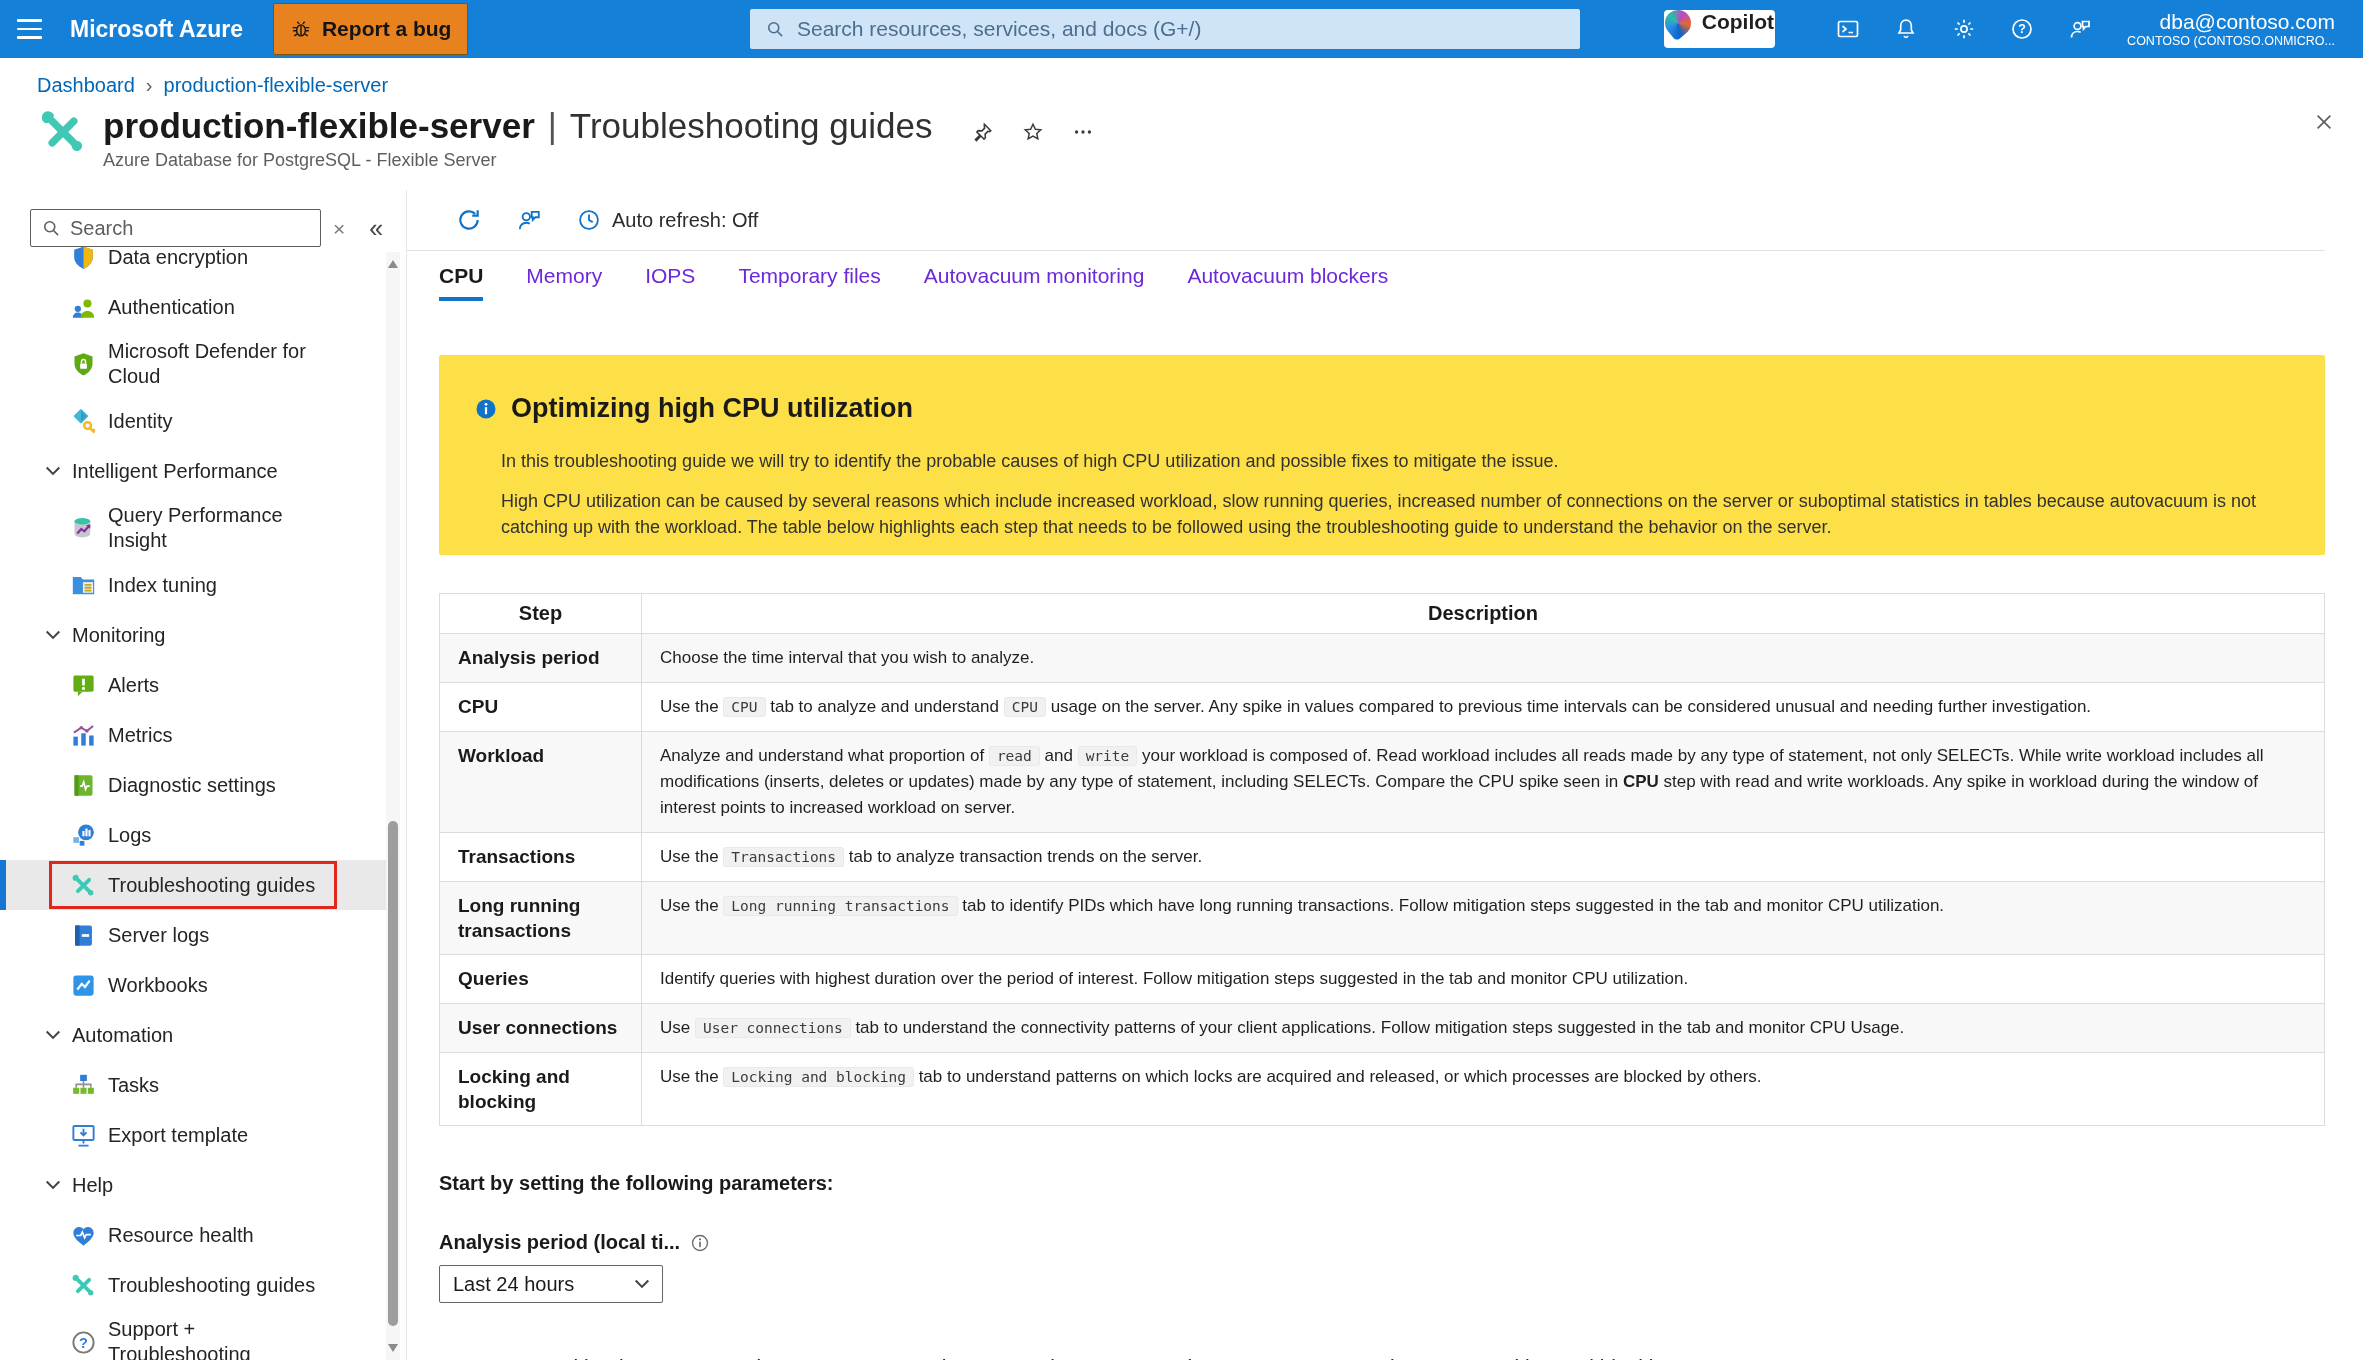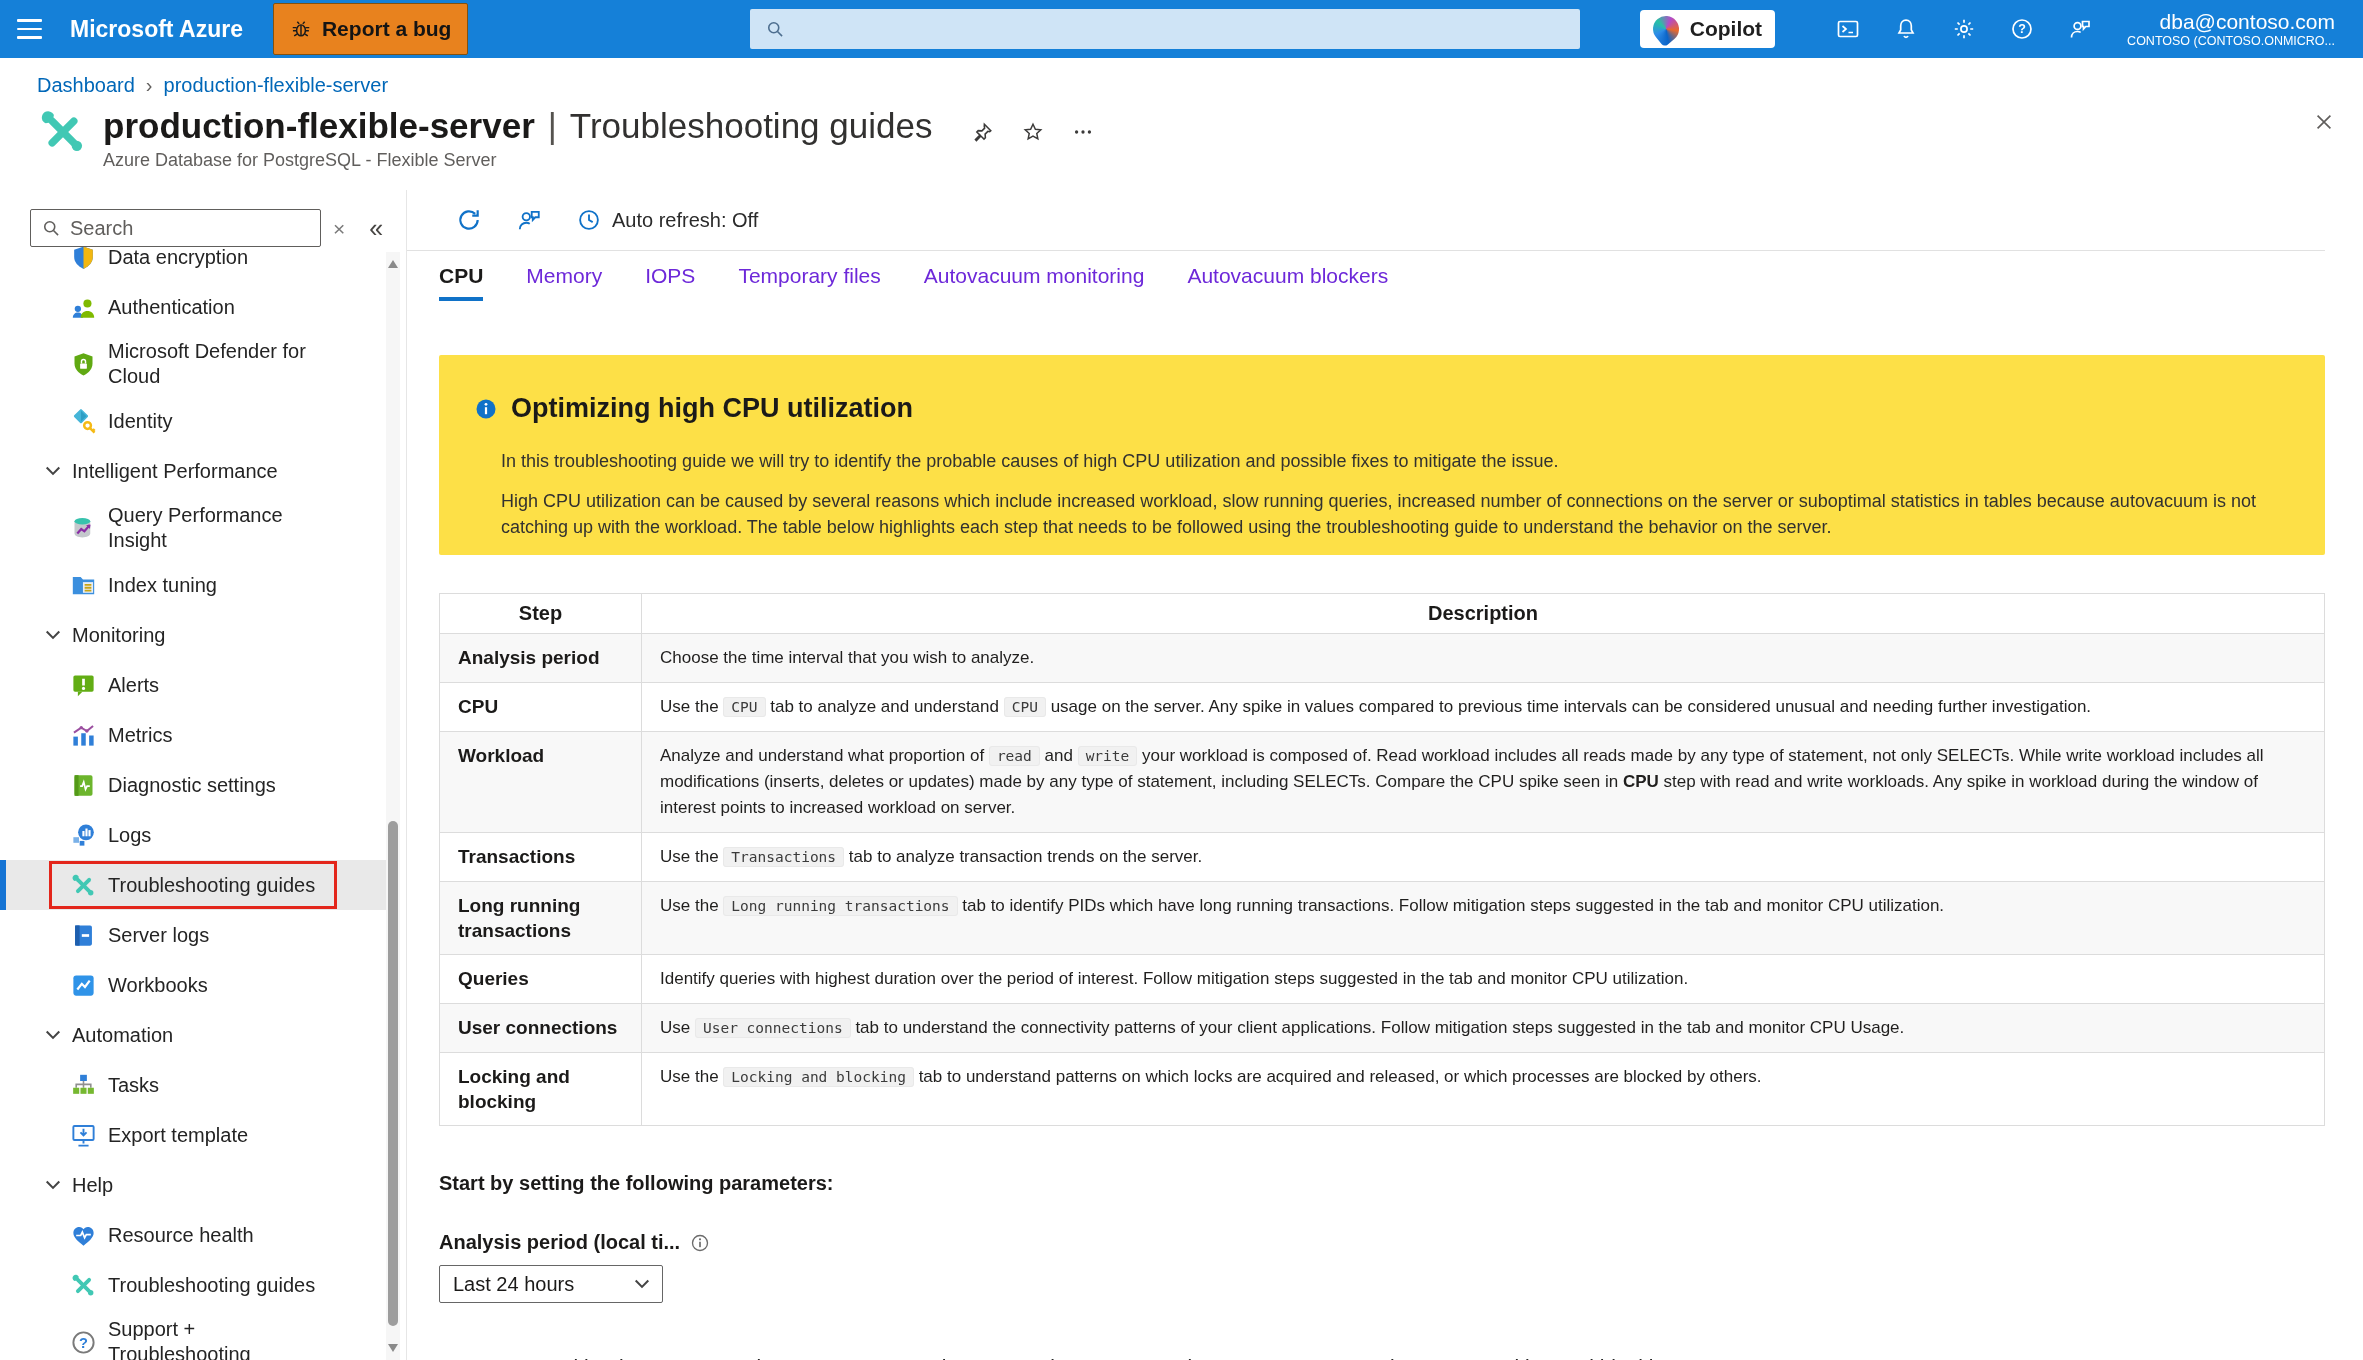--- a/index.html
+++ b/index.html
@@ -15,21 +15,21 @@
   
   .topbar { height:58px; background:#1580d8; display:flex; align-items:center; color:#fff; position:relative; }
   .hamburger { width:58px; height:58px; display:flex; flex-direction:column; align-items:center; justify-content:center; gap:6px; cursor:pointer; }
   .hamburger div { width:25px; height:2.6px; background:#fff; border-radius:1px; }
   .app-title { font-size:23px; font-weight:bold; margin:0 30px 0 12px; white-space:nowrap; }
   .report-bug { display:flex; align-items:center; gap:10px; background:#e8821e; border:1px solid #82510f; height:52px; padding:0 16px; font-size:21px; font-weight:600; color:#141414; border-radius:2px; cursor:pointer; }
   .top-search { position:absolute; left:750px; top:9px; width:830px; height:40px; background:#cfe4f6; border-radius:2px; display:flex; align-items:center; padding:0 15px; gap:12px; color:#4d6e8f; }
   .top-search input { flex:1; background:transparent; border:none; outline:none; font-size:21px; color:#33536f; font-family:inherit; }
   .top-search input::placeholder { color:#4d6e8f; }
   .top-right { position:absolute; right:0; top:0; height:58px; display:flex; align-items:center; }
-  .copilot { background:#fff; color:#1f1f1f; border-radius:4px; height:38px; padding:0 13px; display:flex; gap:11px; align-items:center; font-size:21px; font-weight:600; margin-right:44px; cursor:pointer; }
+  .copilot { background:#fff; color:#1f1f1f; border-radius:4px; height:38px; padding:0 1px; display:flex; gap:11px; font-size:21px; font-weight:600; margin-right:44px; cursor:pointer; }
   .copilot-logo { width:26px; height:26px; border-radius:50% 50% 50% 16%; transform:rotate(-40deg);
     background:conic-gradient(from 210deg,#0a64c8,#2e8de8,#27c1a4,#b44bc8,#e8682d,#0a64c8); }
   .tb-btn { width:58px; height:58px; display:flex; align-items:center; justify-content:center; color:#fff; cursor:pointer; }
   .account { text-align:right; margin:0 28px 0 18px; line-height:1.2; cursor:pointer; }
   .account .email { font-size:21px; }
   .account .tenant { font-size:12.5px; }
 
   
   .breadcrumb { padding:16px 0 0 37px; font-size:20px; color:#605e5c; }
   .breadcrumb span.link { color:#0067b8; cursor:pointer; }
@@ -120,20 +120,21 @@
       </span>
     <span>Report a bug</span>
   </div>
   <div class="top-search">
     <span class="i20" data-icon="search">
         <svg viewBox="0 0 24 24" fill="none" stroke="currentColor" stroke-width="1.9">
           <circle cx="10.5" cy="10.5" r="6"></circle>
           <path d="M15 15l5.5 5.5"></path>
         </svg>
       </span>
+    <input placeholder="Search resources, services, and docs (G+/)" style="">
   </div>
   <div class="top-right">
     <div class="copilot">
       <span class="copilot-logo"></span>
       <span>Copilot</span>
     </div>
     <div class="tb-btn">
         <span class="i24" data-icon="cloud-shell">
           <svg viewBox="0 0 24 24" fill="none" stroke="currentColor" stroke-width="1.7">
             <rect x="2.5" y="4.5" width="19" height="15" rx="1.5"></rect>

